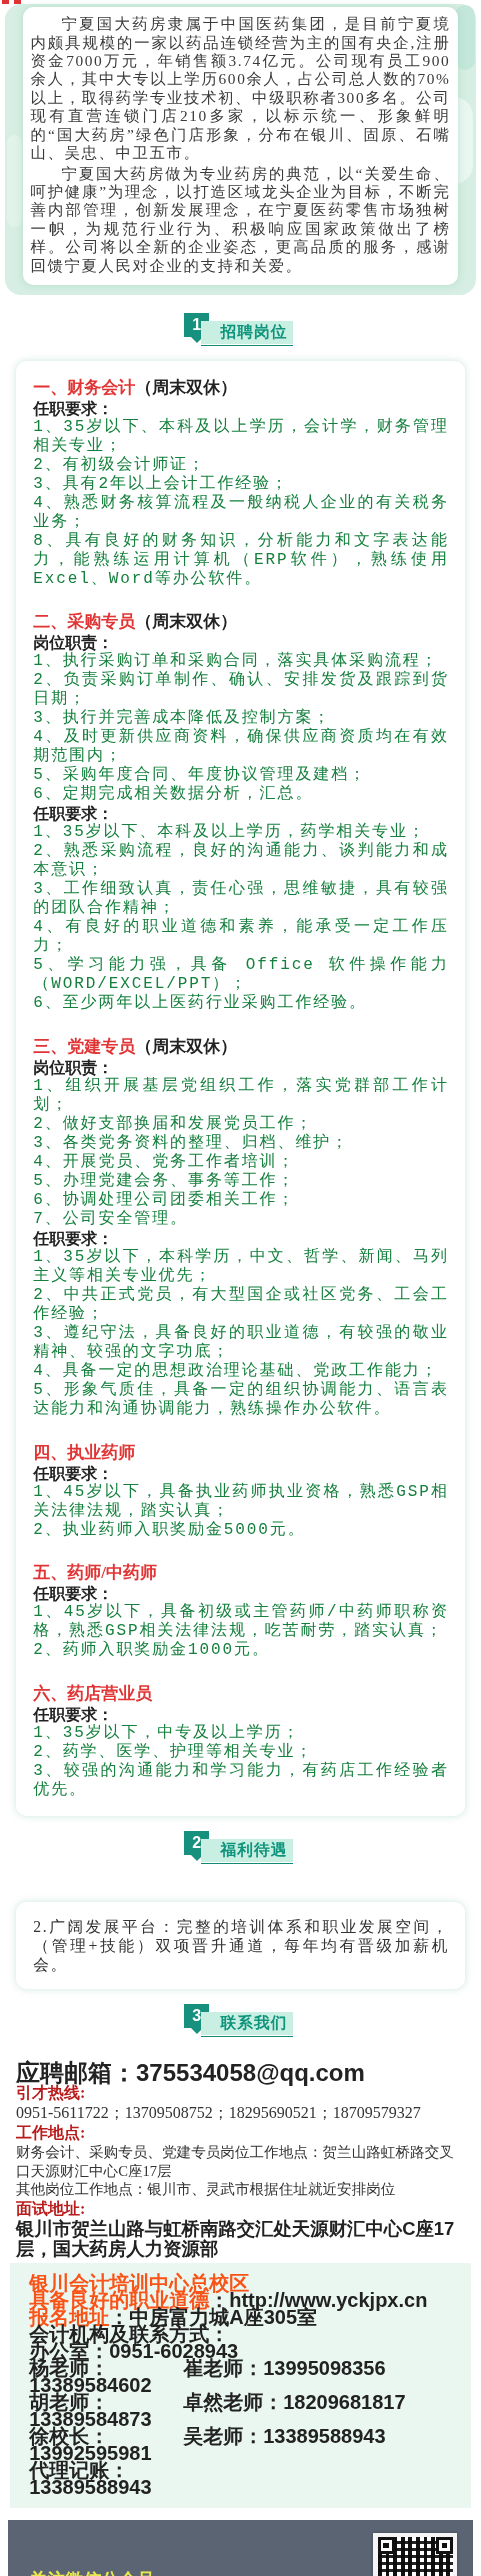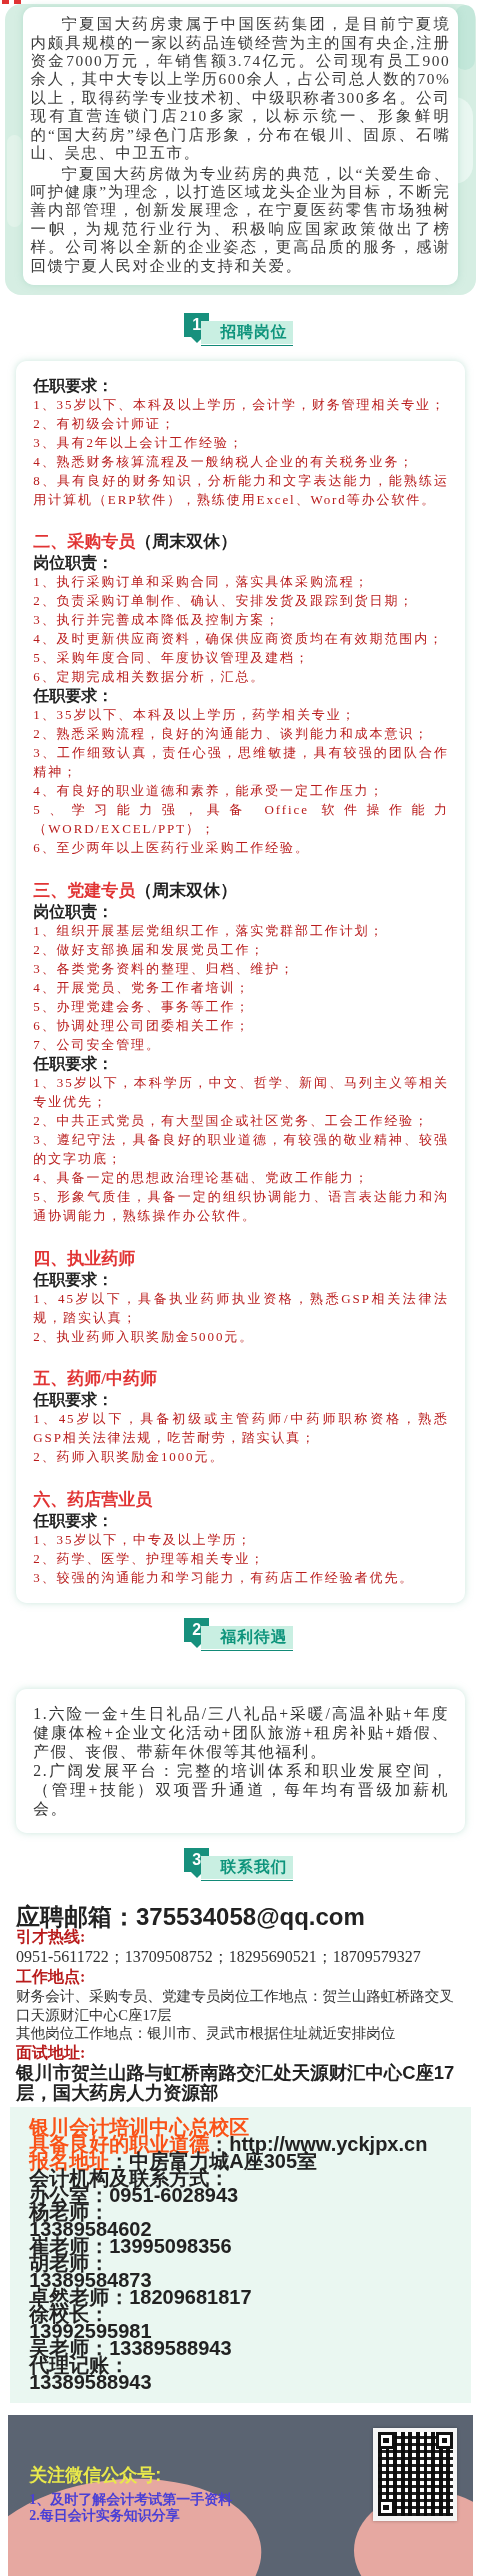--- a/index.html
+++ b/index.html
@@ -41,42 +41,42 @@
       font-size:15.7px;color:#0e947c;letter-spacing:1.1px;}
   .badge-underline{position:absolute;left:201px;top:32px;width:92px;height:1.6px;background:#128a77;}
 
   
   .card-positions{margin:14px 16px 0 16px;padding:15px 16px 16px 17.3px;}
   .pos-title{font-size:17px;font-weight:bold;line-height:23px;margin-top:21.6px;}
   .pos-title:first-child{margin-top:0;}
   .pos-title .red{color:#e13434;}
   .pos-title .suffix{color:#222;}
   .group-label{font-size:16px;font-weight:bold;color:#222;line-height:19px;}
-  .pos-item{font-size:13px;line-height:19px;color:#b91c1c;letter-spacing:1.9px;text-align:justify;}
+  .pos-item{font-size:16px;line-height:19px;color:#15803d;letter-spacing:1.9px;text-align:justify;font-family:Liberation Mono, monospace;}
 
   
   .card-benefits{margin:37px 16px 0 16px;padding:15px 16px 15px 17.3px;}
   .benefit-line{font-size:15.7px;line-height:19px;color:#333;letter-spacing:1.6px;text-align:justify;}
 
   
   .contact{margin:25px 16px 0 16px;}
   .c-email{font-family:"Liberation Sans","DejaVu Sans",sans-serif;font-weight:bold;
            font-size:24px;line-height:20.5px;color:#222;}
   .c-serif-bold{font-size:16px;font-weight:bold;line-height:20px;color:#b91c1c;}
   .c-serif{font-size:16px;line-height:20px;color:#333;}
   .c-small{font-size:14.6px;line-height:18.4px;color:#333;}
   .c-big-sans{font-family:"Liberation Sans","DejaVu Sans",sans-serif;font-weight:bold;
            font-size:18.4px;line-height:20.5px;color:#222;}
 
   
   .info-box{margin:3.2px 9.7px 0 9.7px;background:#eaf7f1;padding:12px 10.8px 12px 19.5px;}
   .ib-line{font-family:"Liberation Sans","DejaVu Sans",sans-serif;font-weight:bold;
            font-size:20px;line-height:17px;color:#222;}
   .ib-orange{color:#fa5318;}
-  .teacher-row{display:flex;flex-direction:column;}
+  .teacher-row{display:flex;}
   .teacher-row .col1{width:154px;}
 
   
   .banner{position:relative;margin:12px 7.6px 0 7.6px;height:209px;background:#5b6472;overflow:hidden;}
   .pink1{position:absolute;left:-38px;top:65px;width:292px;height:168px;background:#e6a8a1;
          border-radius:50%;transform:rotate(-7deg);}
   .pink3{position:absolute;right:-32px;top:76px;width:151px;height:119px;background:#e6a8a1;border-radius:50%;}
   .bn-follow{position:absolute;left:21.6px;top:48px;z-index:3;color:#e9e94b;
      font-family:Liberation Sans, sans-serif;font-weight:bold;font-size:18px;}
   .bn-items{position:absolute;left:21.6px;top:77px;z-index:3;color:#4a3fd6;
@@ -110,20 +110,21 @@
   </div>
 
   <div class="badge">
     <div class="badge-square">1</div>
     <div class="badge-pointer"></div>
     <div class="badge-label">招聘岗位</div>
     <div class="badge-underline"></div>
   </div>
 
   <div class="card card-positions" id="positions-root">
+      <div class="pos-title"><span class="red">一、财务会计</span><span class="suffix">（周末双休）</span></div>
       <div class="group-label">任职要求：</div>
       <div class="pos-item">1、35岁以下、本科及以上学历，会计学，财务管理相关专业；</div>
       <div class="pos-item">2、有初级会计师证；</div>
       <div class="pos-item">3、具有2年以上会计工作经验；</div>
       <div class="pos-item">4、熟悉财务核算流程及一般纳税人企业的有关税务业务；</div>
       <div class="pos-item">8、具有良好的财务知识，分析能力和文字表达能力，能熟练运用计算机（ERP软件），熟练使用Excel、Word等办公软件。</div>
       <div class="pos-title"><span class="red">二、采购专员</span><span class="suffix">（周末双休）</span></div>
       <div class="group-label">岗位职责：</div>
       <div class="pos-item">1、执行采购订单和采购合同，落实具体采购流程；</div>
       <div class="pos-item">2、负责采购订单制作、确认、安排发货及跟踪到货日期；</div>
@@ -169,21 +170,20 @@
     </div>
 
   <div class="badge">
     <div class="badge-square">2</div>
     <div class="badge-pointer"></div>
     <div class="badge-label">福利待遇</div>
     <div class="badge-underline"></div>
   </div>
 
   <div class="card card-benefits" id="benefits-root">
-      <div class="benefit-line">1.六险一金+生日礼品/三八礼品+采暖/高温补贴+年度健康体检+企业文化活动+团队旅游+租房补贴+婚假、产假、丧假、带薪年休假等其他福利。</div>
       <div class="benefit-line">2.广阔发展平台：完整的培训体系和职业发展空间，（管理+技能）双项晋升通道，每年均有晋级加薪机会。</div>
     </div>
 
   <div class="badge">
     <div class="badge-square">3</div>
     <div class="badge-pointer"></div>
     <div class="badge-label">联系我们</div>
     <div class="badge-underline"></div>
   </div>
 

